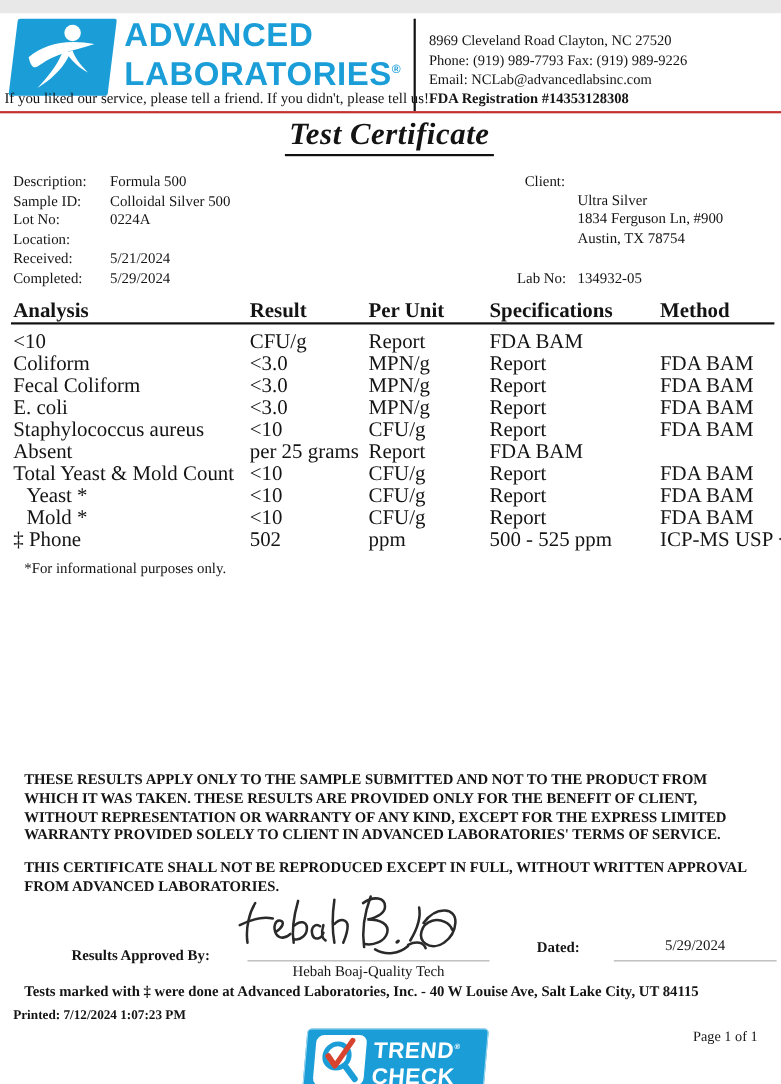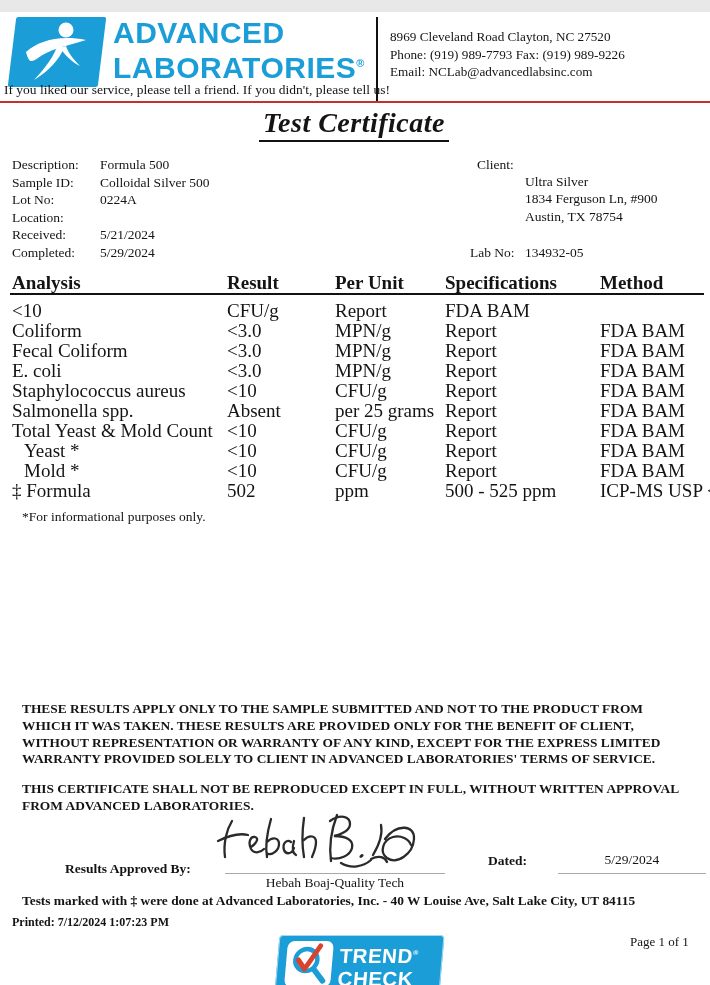--- a/index.html
+++ b/index.html
@@ -98,20 +98,21 @@
   <div class="abs brand">
     <span>ADVANCED</span><br>
     <span>LABORATORIES</span><sup>®</sup>
   </div>
   <div class="abs tagline">If you liked our service, please tell a friend.  If you didn't, please tell us!</div>
   <div class="abs hdr-divider"></div>
   <div class="abs hdr-right">
     <div>8969 Cleveland Road Clayton, NC 27520</div>
     <div>Phone: (919) 989-7793 Fax: (919) 989-9226</div>
     <div>Email: NCLab@advancedlabsinc.com</div>
+    <div class="bold">FDA Registration #14353128308</div>
   </div>
   <div class="abs red-rule"></div>
 
   <div class="abs title-wrap">
     <span class="title">Test Certificate</span>
   </div>
 
   <div class="abs info-left">
     <div class="info-row"><span class="ilabel">Description:</span><span>Formula 500</span></div>
     <div class="info-row"><span class="ilabel">Sample ID:</span><span>Colloidal Silver 500</span></div>
@@ -171,21 +172,20 @@
           <div class="tcell">FDA BAM</div>
         </div>
         <div class="trow">
           <div class="tcell">Staphylococcus aureus</div>
           <div class="tcell">&lt;10</div>
           <div class="tcell">CFU/g</div>
           <div class="tcell">Report</div>
           <div class="tcell">FDA BAM</div>
         </div>
         <div class="trow">
-          <div class="tcell">Salmonella spp.</div>
           <div class="tcell">Absent</div>
           <div class="tcell">per 25 grams</div>
           <div class="tcell">Report</div>
           <div class="tcell">FDA BAM</div>
         </div>
         <div class="trow">
           <div class="tcell">Total Yeast &amp; Mold Count</div>
           <div class="tcell">&lt;10</div>
           <div class="tcell">CFU/g</div>
           <div class="tcell">Report</div>
@@ -199,21 +199,21 @@
           <div class="tcell">FDA BAM</div>
         </div>
         <div class="trow indent">
           <div class="tcell">Mold *</div>
           <div class="tcell">&lt;10</div>
           <div class="tcell">CFU/g</div>
           <div class="tcell">Report</div>
           <div class="tcell">FDA BAM</div>
         </div>
         <div class="trow">
-          <div class="tcell">‡ Formula</div>
+          <div class="tcell">‡ Phone</div>
           <div class="tcell">502</div>
           <div class="tcell">ppm</div>
           <div class="tcell">500 - 525 ppm</div>
           <div class="tcell">ICP-MS USP &lt;730&gt;</div>
         </div>
       </div>
   </div>
 
   <div class="abs footnote">*For informational purposes only.</div>
 

